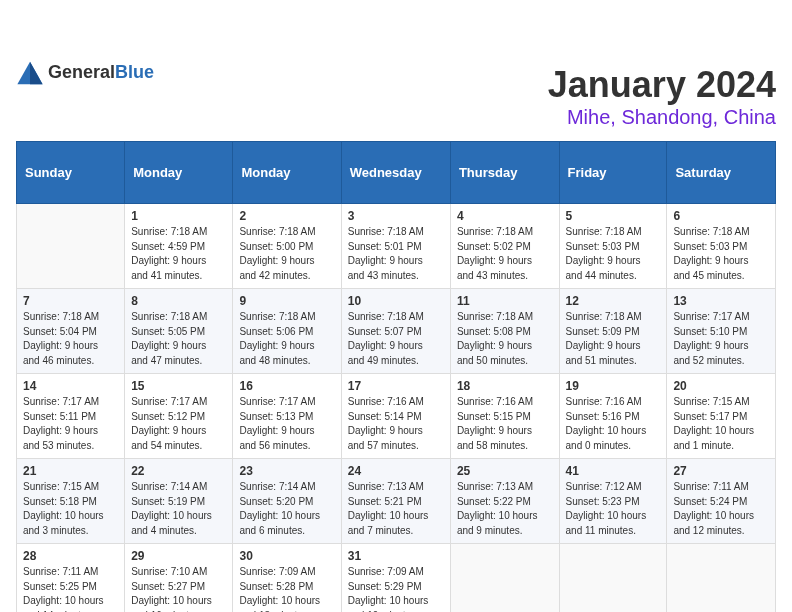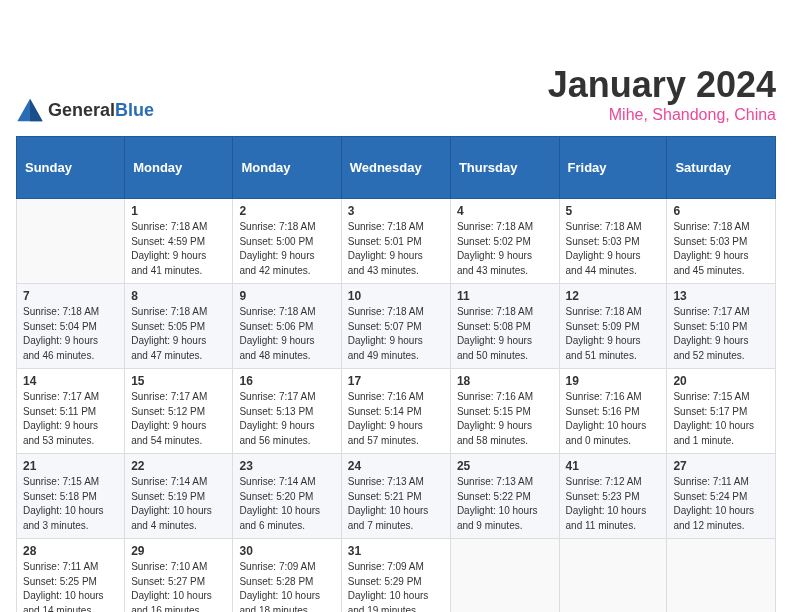--- a/index.html
+++ b/index.html
@@ -6,21 +6,21 @@
     body {
       font-family: Arial, sans-serif;
       background: #fff;
       width: 792px;
       min-height: 612px;
       padding: 16px;
     }
     .header {
       display: flex;
       justify-content: space-between;
-      align-items: flex-end;
+      align-items: center;
       margin-bottom: 12px;
     }
     .logo {
       display: flex;
       align-items: center;
       gap: 4px;
     }
     .logo-text-general {
       font-size: 18px;
       font-weight: bold;
@@ -38,22 +38,22 @@
     .title-block {
       text-align: right;
     }
     .month-title {
       font-size: 36px;
       font-weight: bold;
       color: #333;
       margin-top: 48px;
     }
     .location-title {
-      font-size: 16px;
-      color: #ec4899;
+      font-size: 20px;
+      color: #6d28d9;
     }
     .calendar {
       width: 100%;
       border-collapse: collapse;
       border: 1px solid #ccc;
     }
     .calendar th {
       background-color: #2a6db5;
       color: #fff;
       text-align: left;

